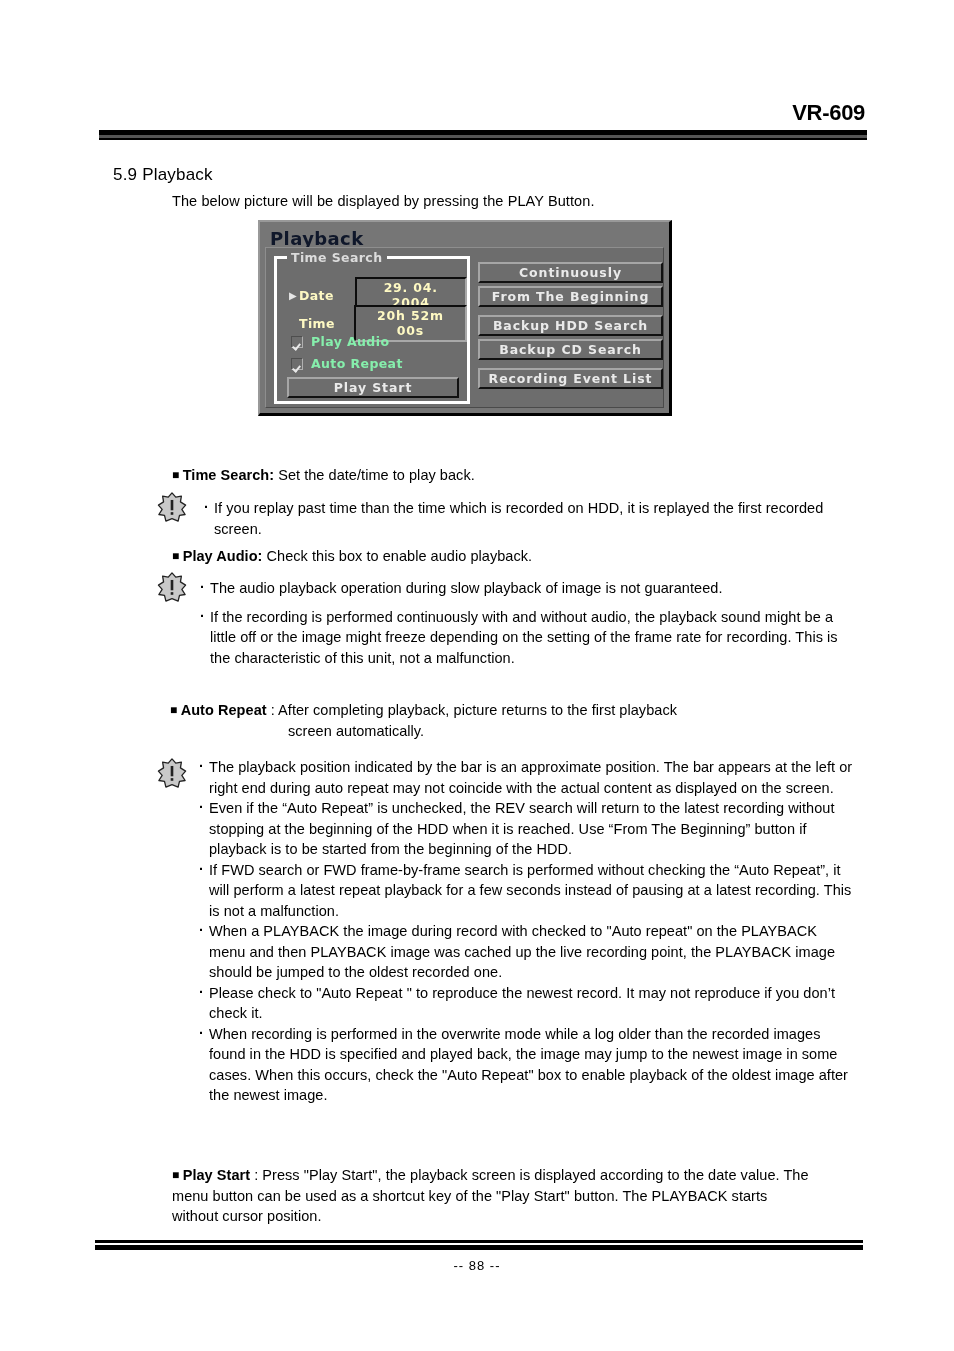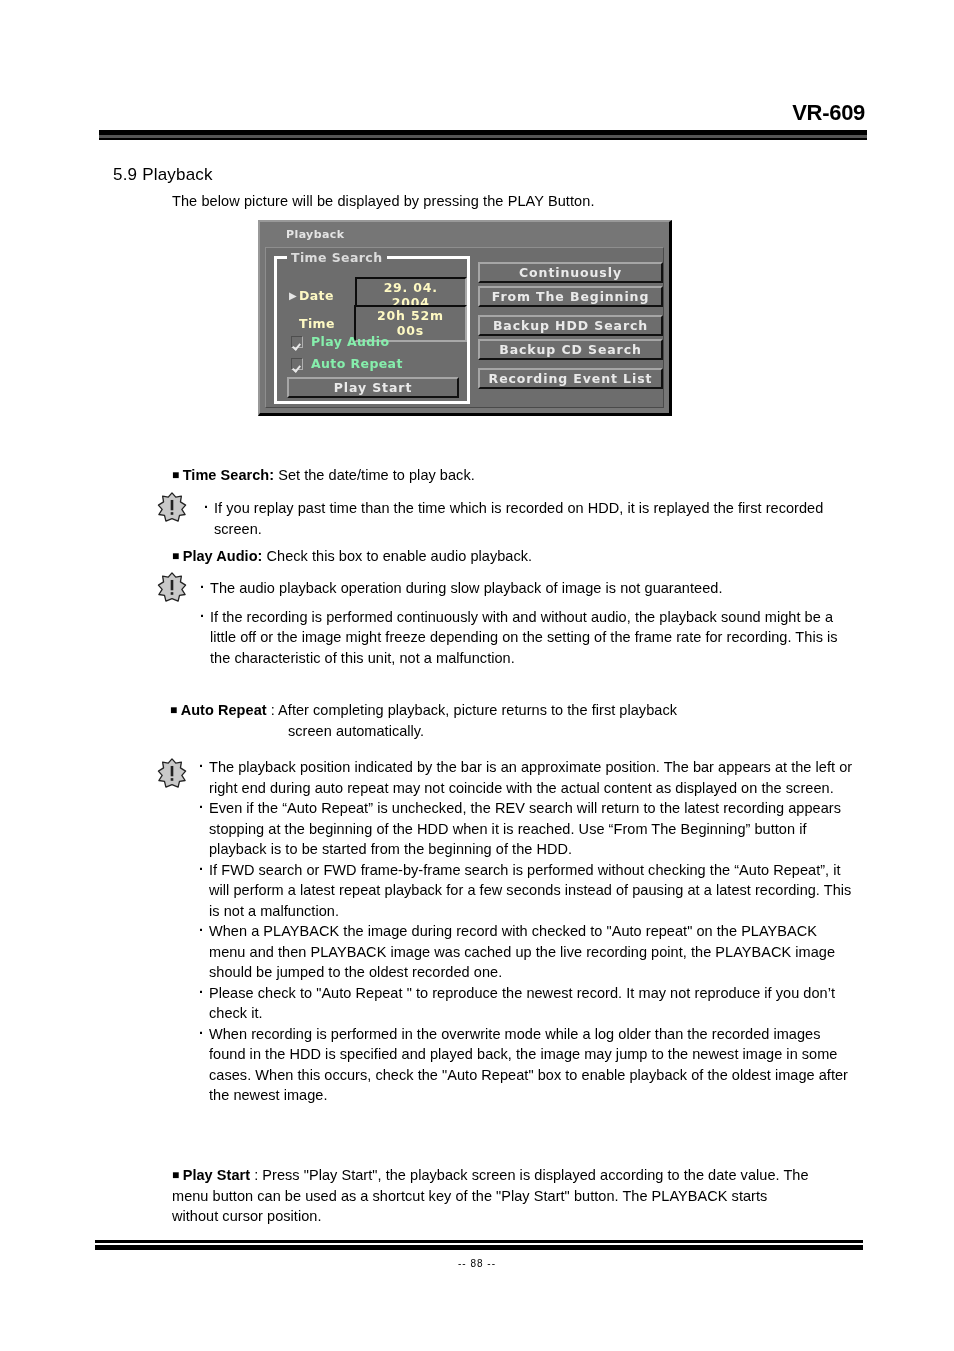--- a/index.html
+++ b/index.html
@@ -77,25 +77,25 @@
     background: #767676;
     border-top: 2px solid #999;
     border-left: 2px solid #999;
     border-right: 3px solid #000;
     border-bottom: 3px solid #000;
     box-sizing: border-box;
     font-family: "DejaVu Sans", sans-serif;
   }
   .dlg-title {
     position: absolute;
-    left: 26px;
+    left: 10px;
     top: 6px;
-    font-size: 11px;
-    font-weight: bold;
-    color: #e5e5e5;
+    font-size: 18px;
+    font-weight: bold;
+    color: #0f172a;
     letter-spacing: 0.4px;
   }
   .dlg-body {
     position: absolute;
     left: 5px;
     top: 25px;
     right: 5px;
     bottom: 5px;
     background: #6d6d6d;
     border-top: 1px solid #8e8e8e;
@@ -278,21 +278,21 @@
   }
   .rule-footer .l1 { height: 3px; background: #000; }
   .rule-footer .l2 { height: 2px; background: #fff; }
   .rule-footer .l3 { height: 5px; background: #000; }
   .page-num {
     position: absolute;
     left: 0;
     top: 1258px;
     width: 954px;
     text-align: center;
-    font-size: 10px;
+    font-size: 13px;
     letter-spacing: 1px;
   }
 </style>
 </head>
 <body>
 
 <div class="page">
 
   <div class="header">
     <div class="header-title">VR-609</div>
@@ -391,21 +391,21 @@
     <div class="warn-icon" style="left:157px; top:758px;">
       <svg width="30" height="30" viewBox="0 0 32 32">
         <polygon points="16,1 20,5.5 26,4.5 25,10.5 30.5,14 26.5,18.5 30,24 24,25 22.5,31 16,28.5 9.5,31 8,25 2,24 5.5,18.5 1.5,14 7,10.5 6,4.5 12,5.5" fill="#c9c9c9" stroke="#222" stroke-width="1.4" stroke-linejoin="round"></polygon>
         <rect x="14.6" y="8.5" width="2.8" height="11" fill="#222"></rect>
         <rect x="14.6" y="21.5" width="2.8" height="2.8" fill="#222"></rect>
       </svg>
     </div>
     <div class="blk" style="left:198px; top:757px; width:656px;">
       <ul class="bullet-list">
         <li>The playback position indicated by the bar is an approximate position. The bar appears at the left or right end during auto repeat may not coincide with the actual content as displayed on the screen.</li>
-        <li>Even if the “Auto Repeat” is unchecked, the REV search will return to the latest recording appears stopping at the beginning of the HDD when it is reached. Use “From The Beginning” button if playback is to be started from the beginning of the HDD.</li>
+        <li>Even if the “Auto Repeat” is unchecked, the REV search will return to the latest recording without stopping at the beginning of the HDD when it is reached. Use “From The Beginning” button if playback is to be started from the beginning of the HDD.</li>
         <li>If FWD search or FWD frame-by-frame search is performed without checking the “Auto Repeat”, it will perform a latest repeat playback for a few seconds instead of pausing at a latest recording. This is not a malfunction.</li>
         <li>When a PLAYBACK the image during record with checked to "Auto repeat" on the PLAYBACK menu and then PLAYBACK image was cached up the live recording point, the PLAYBACK image should be jumped to the oldest recorded one.</li>
         <li>Please check to "Auto Repeat " to reproduce the newest record. It may not reproduce if you don’t check it.</li>
         <li>When recording is performed in the overwrite mode while a log older than the recorded images found in the HDD is specified and played back, the image may jump to the newest image in some cases. When this occurs, check the "Auto Repeat" box to enable playback of the oldest image after the newest image.</li>
       </ul>
     </div>
 
     <div class="blk sq" style="left:172px; top:1165px; width:640px;"><span class="bold-lead">Play Start</span><span> : Press "Play Start", the playback screen is displayed according to the date value. The menu button can be used as a shortcut key of the "Play Start" button. The PLAYBACK starts without cursor position.</span></div>
 
   </div>

